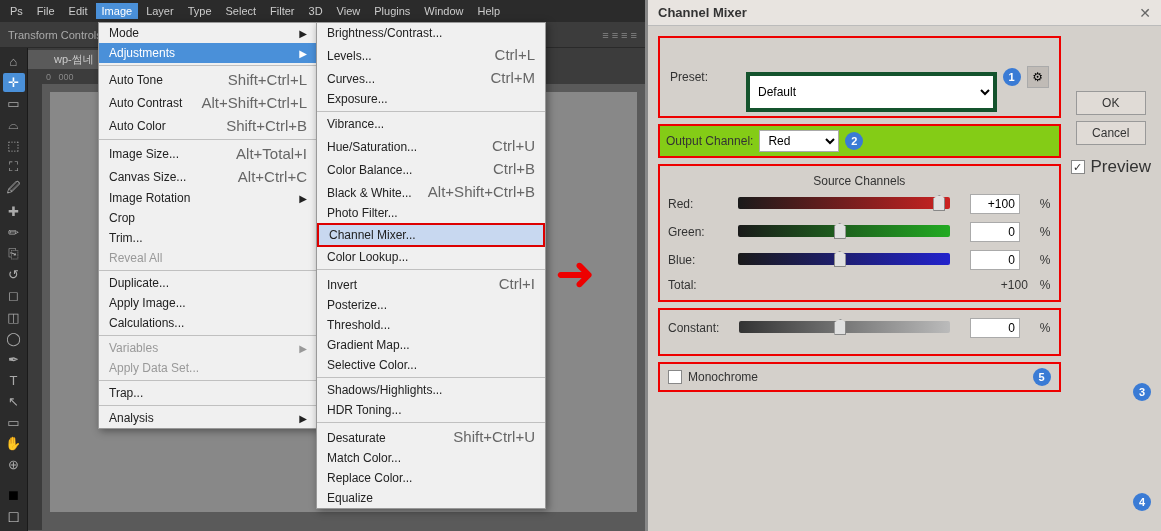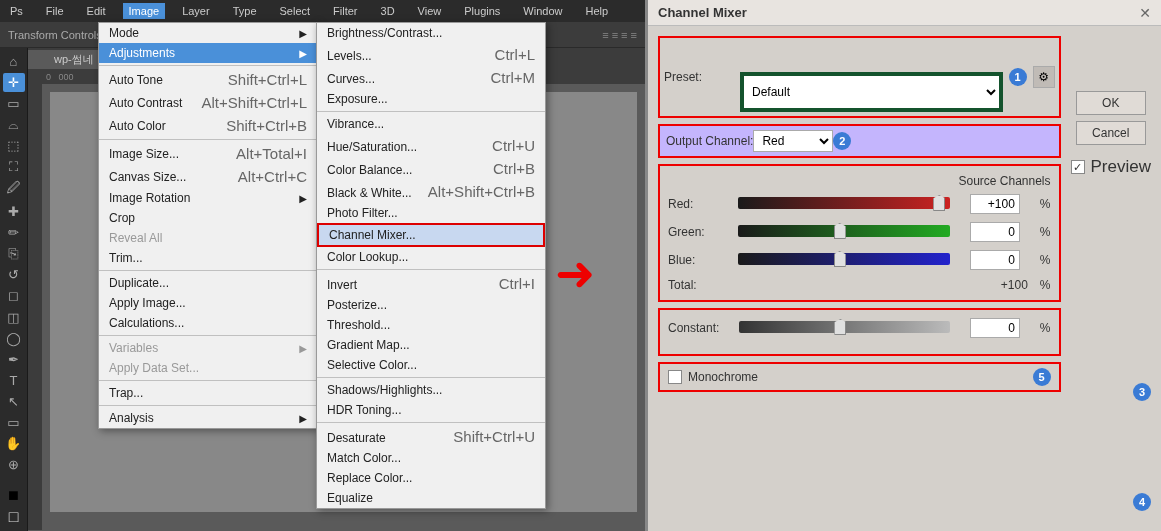--- a/index.html
+++ b/index.html
@@ -2,21 +2,21 @@
 <html><head>
   <meta charset="utf-8">
   <style>
     * { box-sizing: border-box; margin: 0; padding: 0; font-family: 'Segoe UI', Arial, sans-serif; font-size: 12px; }
     body { background: #4a4a4a; width: 1161px; height: 531px; overflow: hidden; display: flex; }
 
     
     .ps-container { width: 645px; height: 531px; background: #3c3c3c; position: relative; display: flex; flex-direction: column; }
 
     
-    .menu-bar { background: #2b2b2b; height: 22px; display: flex; align-items: center; padding: 0 4px; gap: 11px; flex-shrink: 0; }
+    .menu-bar { background: #2b2b2b; height: 22px; display: flex; align-items: center; padding: 0 4px; gap: 2px; flex-shrink: 0; }
     .menu-bar-item { color: #cccccc; padding: 2px 6px; font-size: 11px; cursor: pointer; }
     .menu-bar-item:hover, .menu-bar-item.active { background: #4a90d9; color: white; }
 
     
     .options-bar { background: #3c3c3c; height: 26px; border-bottom: 1px solid #2a2a2a; display: flex; align-items: center; padding: 0 8px; flex-shrink: 0; }
     .options-bar-text { color: #aaa; font-size: 11px; }
 
     
     .ps-main { display: flex; flex: 1; overflow: hidden; }
 
@@ -54,32 +54,32 @@
     
     .channel-mixer { width: 516px; height: 531px; background: #d4d0cb; border-left: 3px solid #888; display: flex; flex-direction: column; }
     .cm-titlebar { background: #e8e4e0; height: 26px; display: flex; align-items: center; justify-content: space-between; padding: 0 10px; border-bottom: 1px solid #bbb; }
     .cm-title { font-size: 13px; font-weight: bold; color: #333; }
     .cm-close { color: #666; font-size: 14px; cursor: pointer; }
 
     .cm-body { display: flex; flex: 1; padding: 10px; gap: 10px; }
     .cm-main { flex: 1; display: flex; flex-direction: column; gap: 6px; }
 
     
-    .preset-row { display: flex; align-items: center; gap: 6px; border: 2px solid #e00; padding: 4px 4px; background: #d4d0cb; }
+    .preset-row { display: flex; align-items: center; gap: 6px; border: 2px solid #e00; padding: 4px 10px; background: #d4d0cb; }
     .cm-label { color: #333; font-size: 12px; min-width: 70px; }
     .cm-select { flex: 1; height: 40px; background: white; border: 4px solid #14532d; font-size: 12px; padding: 0 4px; margin-top: 30px; }
     .gear-btn { width: 22px; height: 22px; background: #c0bbb6; border: 1px solid #aaa; display: flex; align-items: center; justify-content: center; cursor: pointer; font-size: 12px; }
 
     
-    .output-row { display: flex; align-items: center; border: 2px solid #e00; padding: 4px 6px; background: #c4b5fd; }
+    .output-row { display: flex; align-items: center; gap: 6px; border: 2px solid #e00; padding: 4px 6px; background: #84cc16; }
     .output-select { width: 80px; height: 22px; background: white; border: 1px solid #aaa; font-size: 12px; padding: 0 4px; }
 
     
     .source-channels { border: 2px solid #e00; padding: 8px; background: #d4d0cb; }
-    .source-title { text-align: right; font-size: 12px; color: #333; margin-bottom: 6px; font-weight: normal; }
+    .source-title { text-align: center; font-size: 12px; color: #333; margin-bottom: 6px; font-weight: normal; }
     .channel-row { display: flex; align-items: center; gap: 20px; margin-bottom: 8px; }
     .channel-label { min-width: 50px; color: #333; font-size: 12px; }
     .channel-value { width: 50px; height: 20px; background: white; border: 1px solid #aaa; text-align: right; padding-right: 4px; font-size: 12px; display: flex; align-items: center; justify-content: flex-end; }
     .pct-label { color: #333; font-size: 12px; }
 
     
     .slider-container { position: relative; margin-bottom: 2px; }
     .slider-track { width: 100%; height: 12px; border-radius: 2px; position: relative; overflow: visible; }
     .slider-track.red-track { background: linear-gradient(to right, #1a1a1a, #cc2222); }
     .slider-track.green-track { background: linear-gradient(to right, #1a1a1a, #22aa22); }
@@ -212,25 +212,25 @@
         <span>Canvas Size...</span>
         <span class="shortcut">Alt+Ctrl+C</span>
       </div>
       <div class="image-menu-item">
         <span>Image Rotation</span>
         <span class="menu-arrow">▶</span>
       </div>
       <div class="image-menu-item">
         <span>Crop</span>
       </div>
+      <div class="image-menu-item">
+        <span>Trim...</span>
+      </div>
       <div class="image-menu-item disabled">
         <span>Reveal All</span>
-      </div>
-      <div class="image-menu-item">
-        <span>Trim...</span>
       </div>
       <div class="menu-separator"></div>
       <div class="image-menu-item">
         <span>Duplicate...</span>
       </div>
       <div class="image-menu-item">
         <span>Apply Image...</span>
       </div>
       <div class="image-menu-item">
         <span>Calculations...</span>

